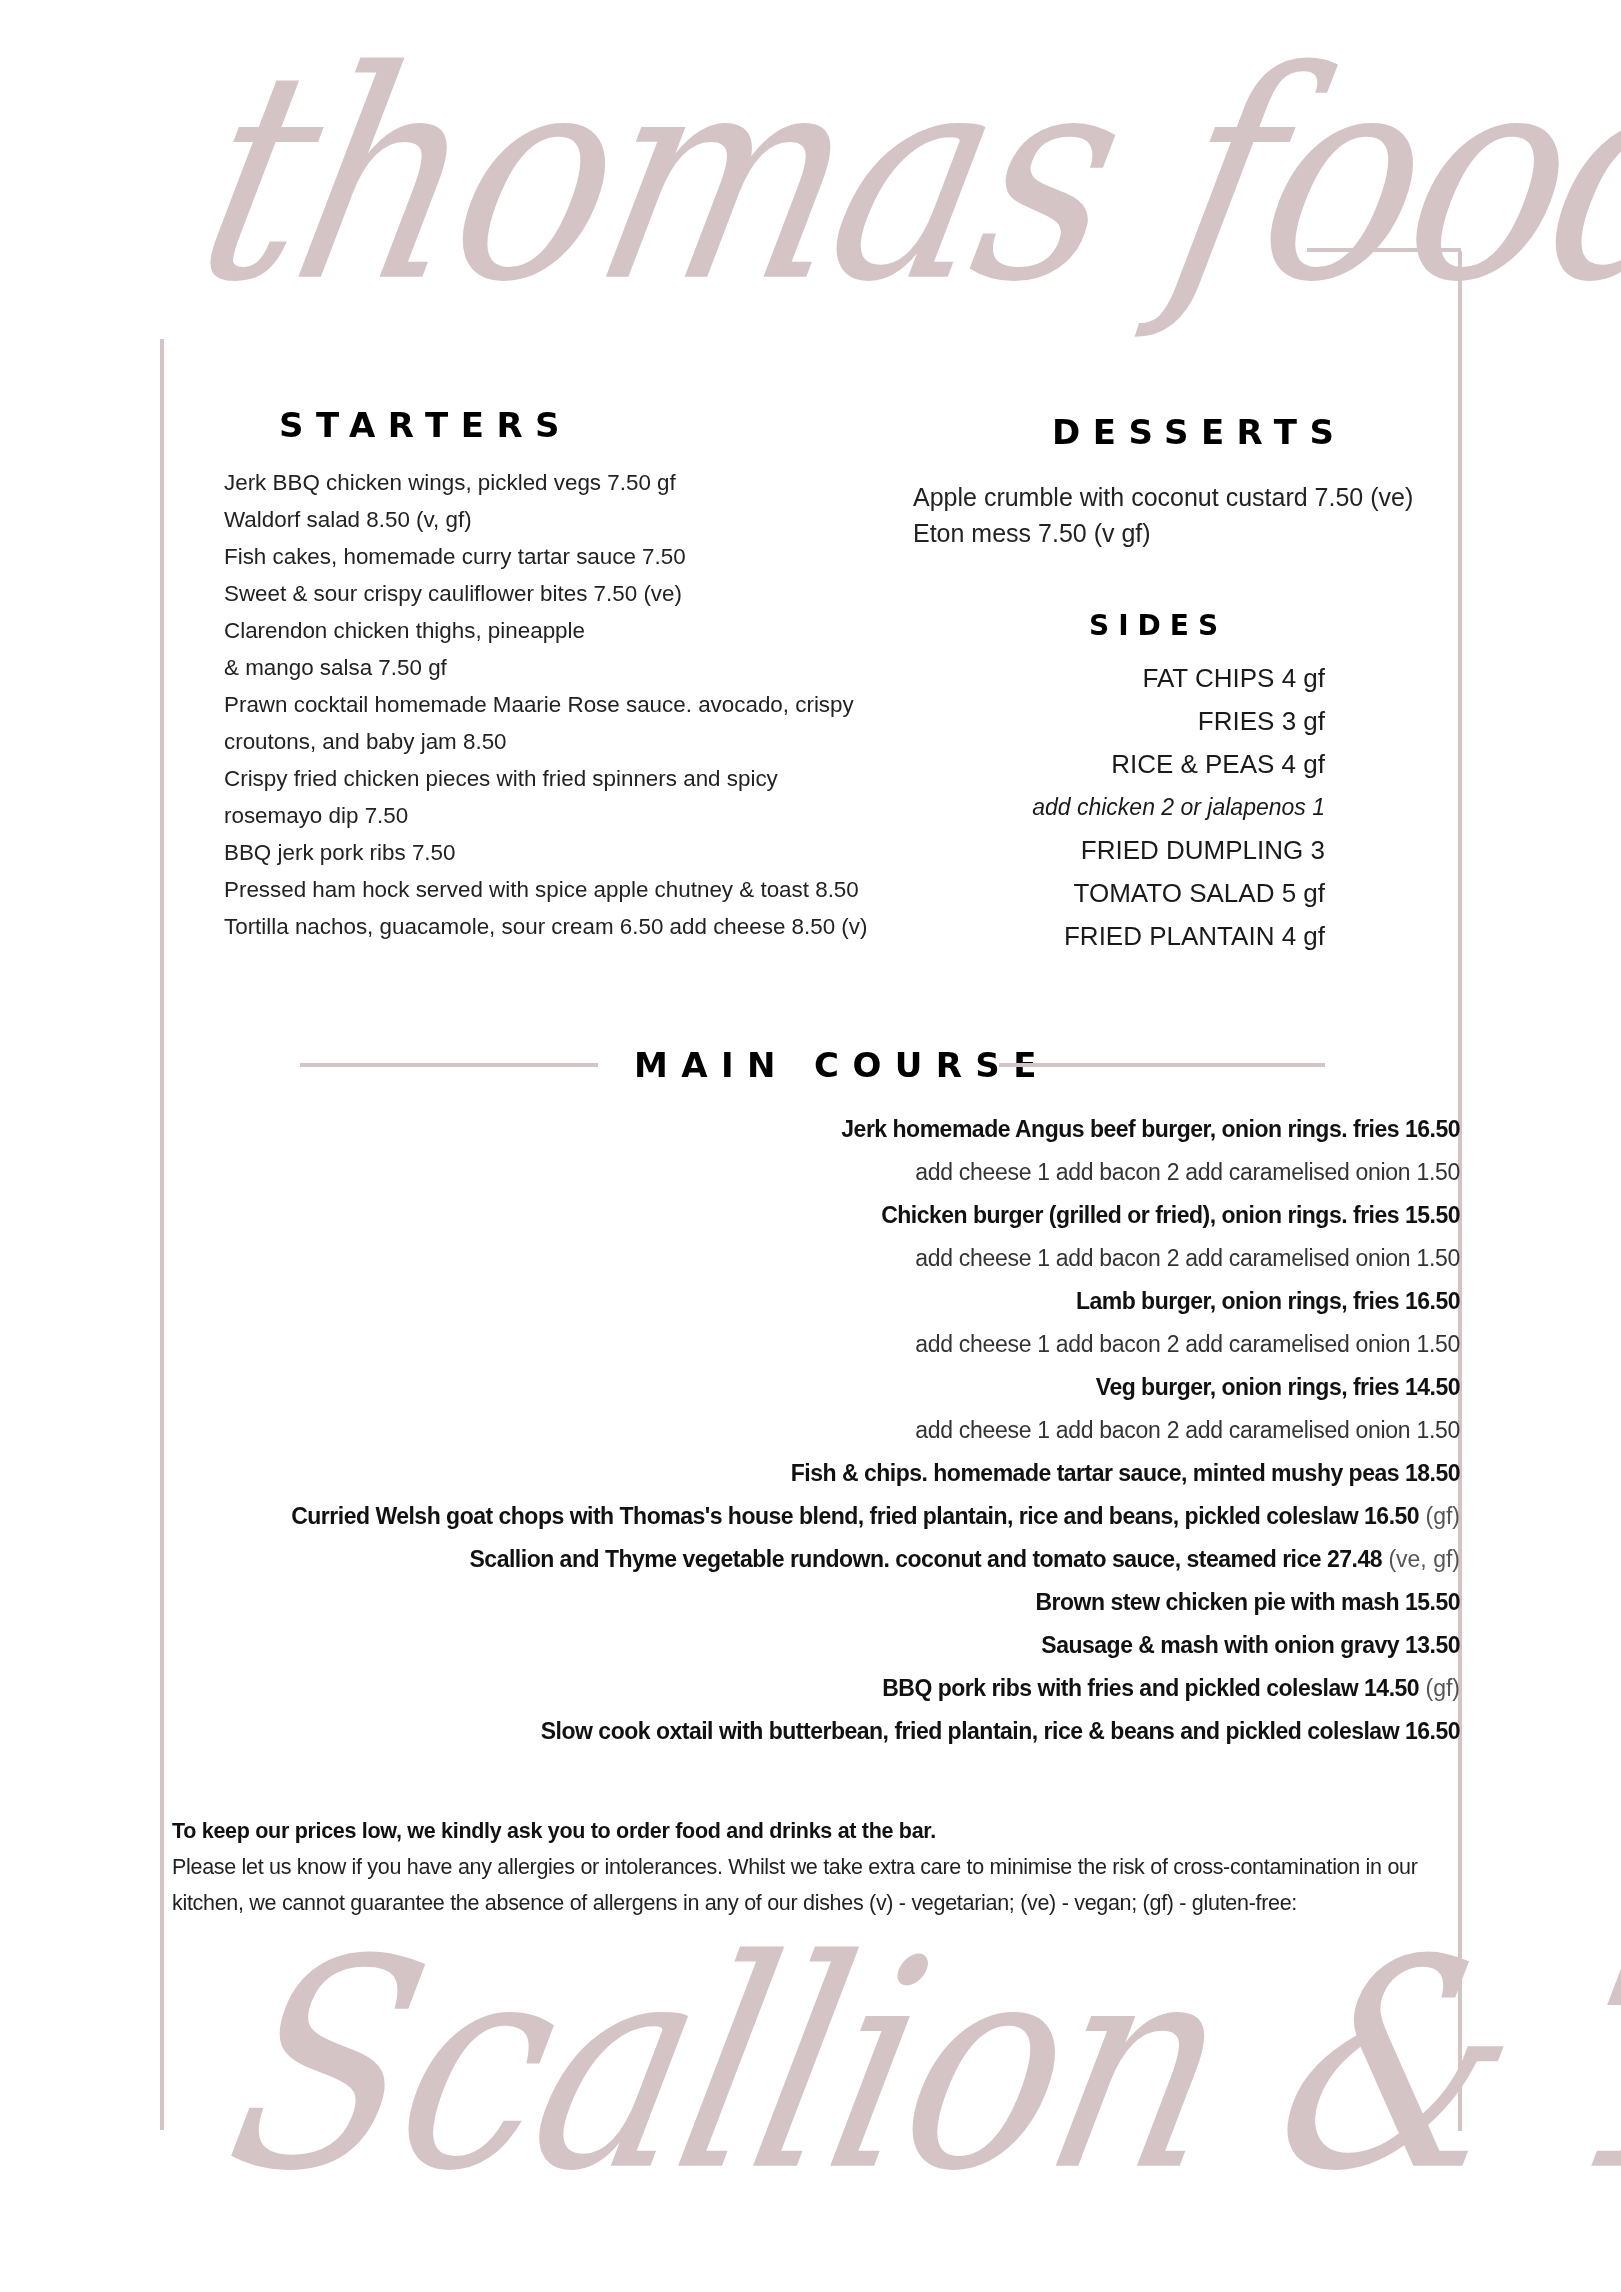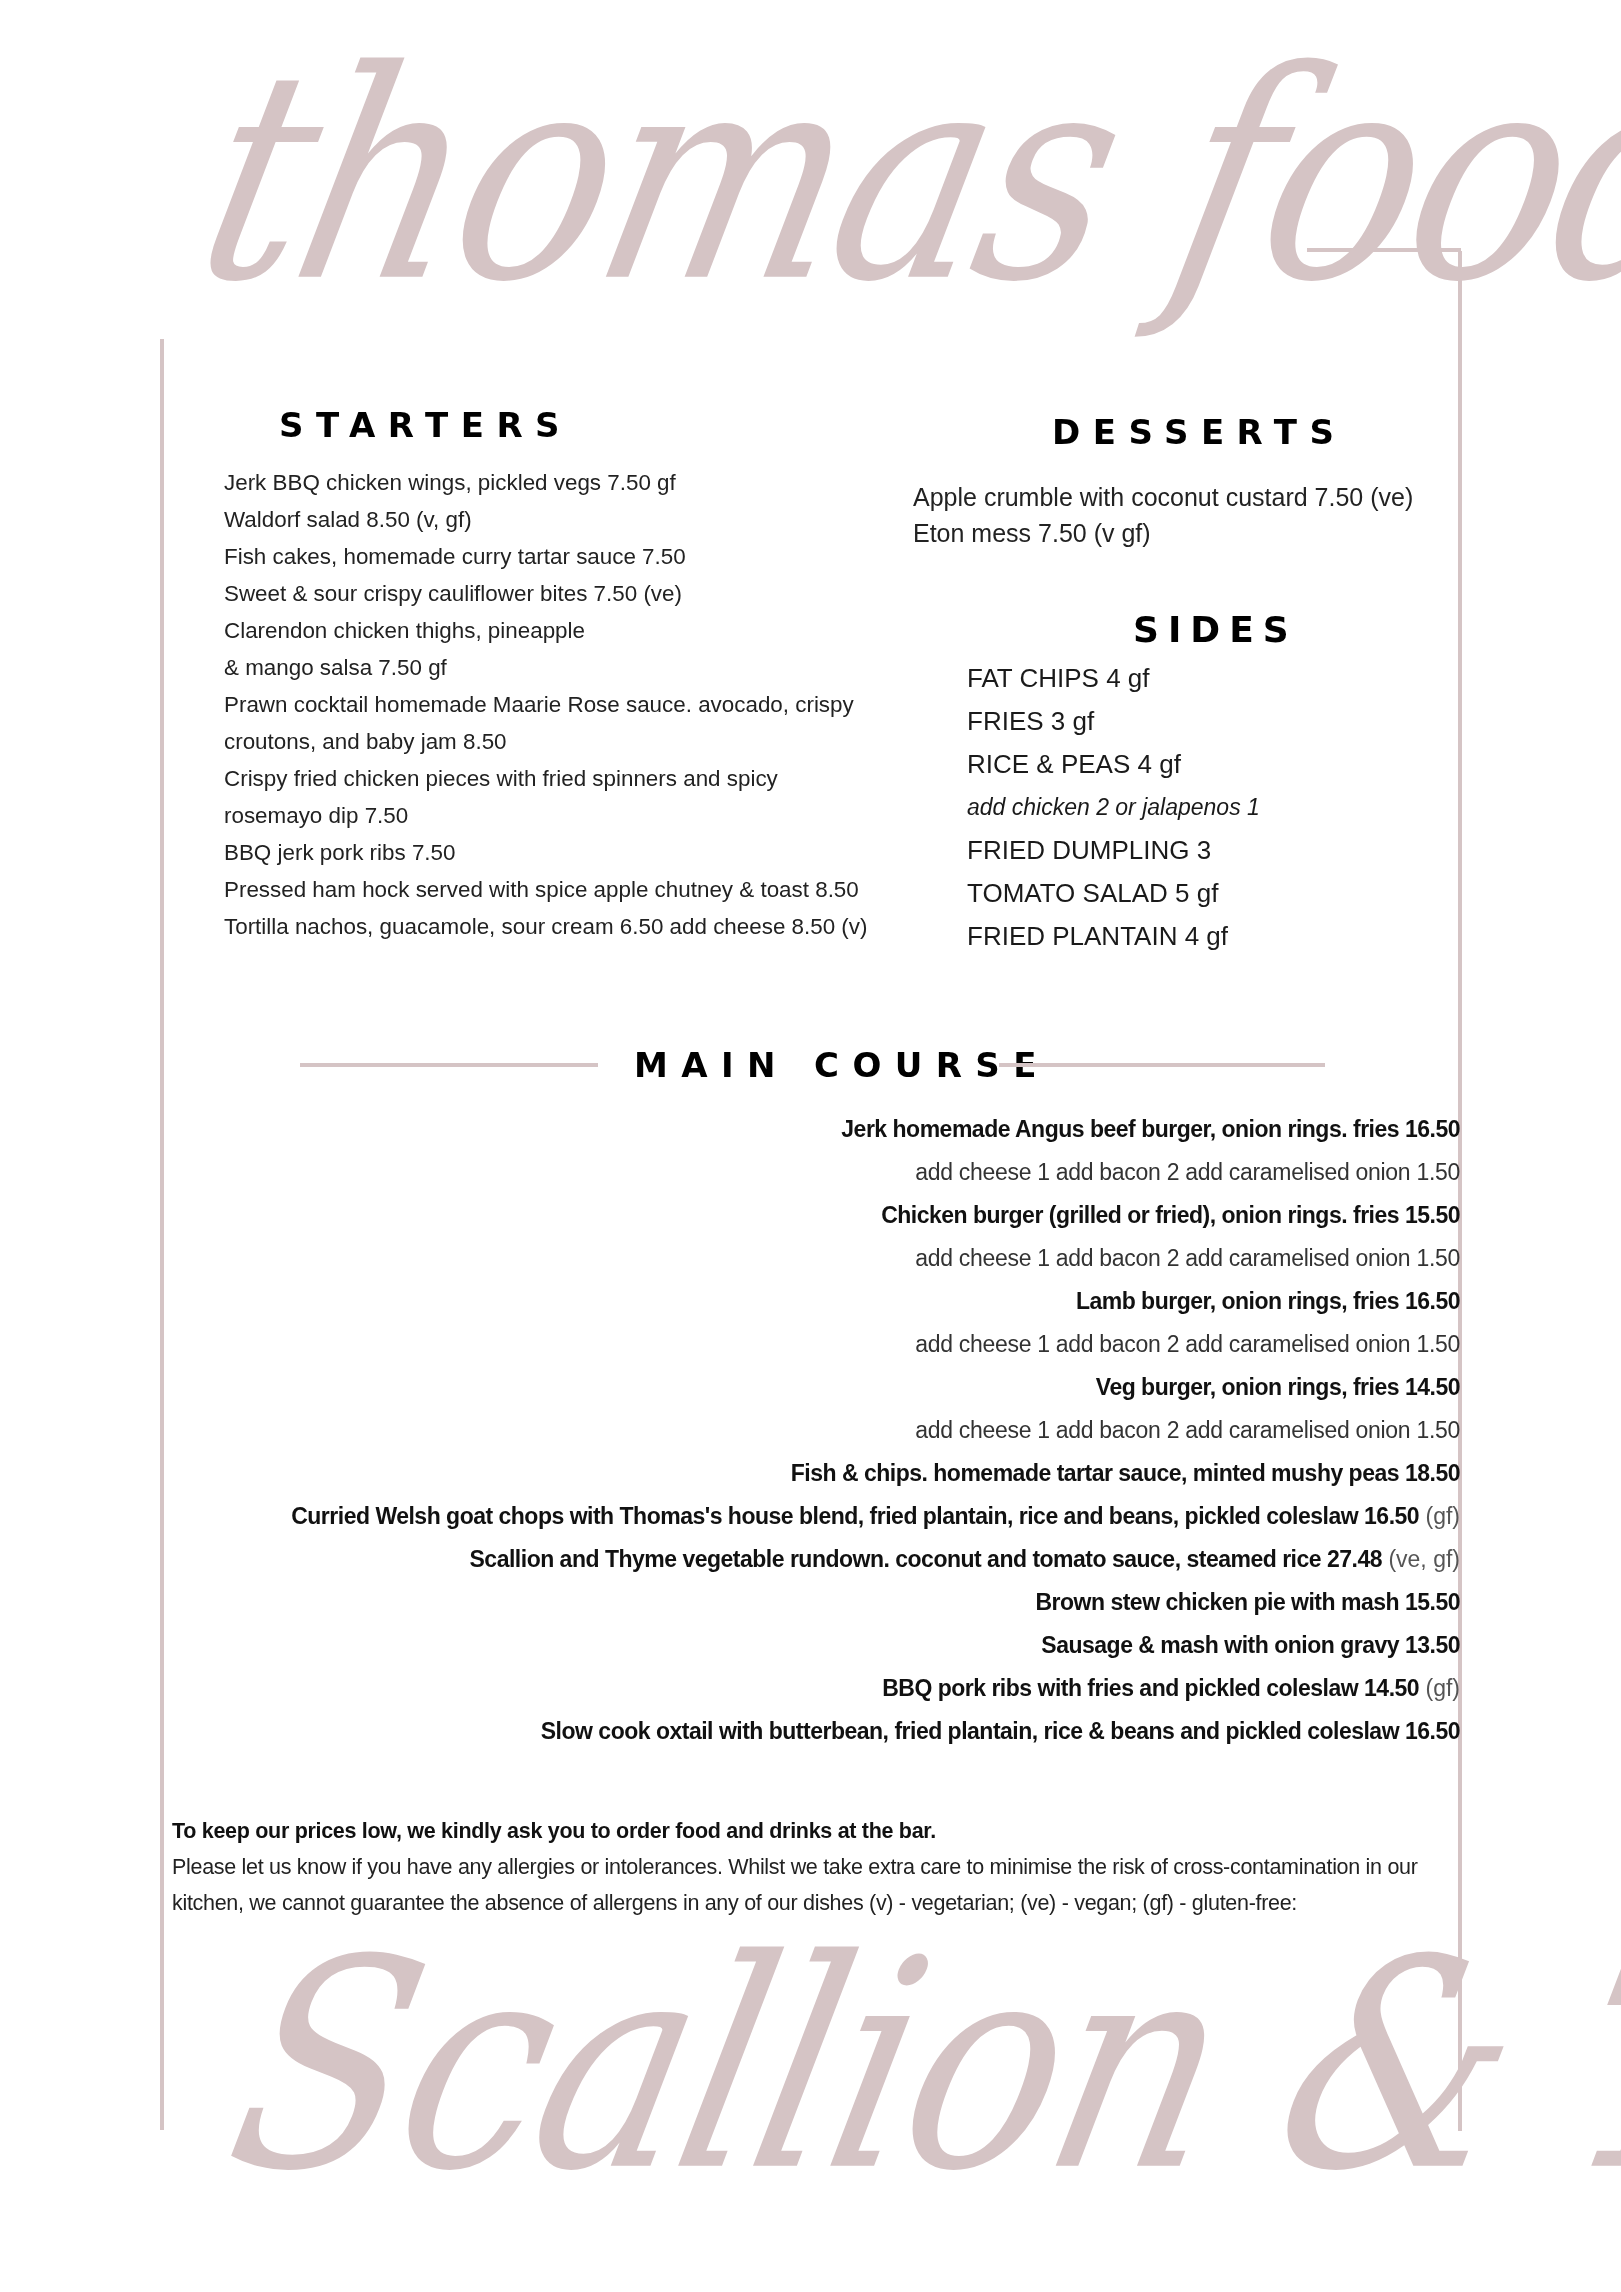--- a/index.html
+++ b/index.html
@@ -17,32 +17,32 @@
     position: absolute; color: #d5c4c5; font-family: "DejaVu Serif", serif; font-style: italic;
     white-space: nowrap; letter-spacing: -5.4px; transform-origin: left bottom;
   }
   .script-top { left: 179px; top: 63px; font-size: 251px; line-height: 269px; transform: skewX(-12deg) scaleY(1.15); font-weight: 300; }
   .script-bottom { left: 210px; top: 1952px; font-size: 251px; line-height: 269px; transform: skewX(-12deg) scaleY(1.15); }
 
   
   .sec-head { position: absolute; font-family: "DejaVu Sans", sans-serif; font-weight: bold; color: #000000; letter-spacing: 12.5px; white-space: nowrap; }
   .starters-head { left: 279px; top: 405px; font-size: 34px; }
   .desserts-head { left: 1052px; top: 412px; font-size: 34px; }
-  .sides-head { left: 1089px; top: 609px; font-size: 36px; letter-spacing: 9px; margin-left: 44px; }
+  .sides-head { left: 1089px; top: 609px; font-size: 28px; letter-spacing: 9px; }
   .main-head { left: 634px; top: 1045px; font-size: 34px; letter-spacing: 13.4px; }
 
   
   .starters-list { position: absolute; left: 224px; top: 464px; width: 681px; font-family: "Liberation Sans", sans-serif; font-size: 22.4px; line-height: 37px; color: #222; }
   .starters-list div { white-space: nowrap; }
 
   
   .desserts-list { position: absolute; left: 913px; top: 479px; font-size: 25px; line-height: 36px; color: #222; white-space: nowrap; }
 
   
-  .sides-list { position: absolute; left: 967px; top: 657px; width: 358px; text-align: left; font-size: 26px; line-height: 43px; color: #1a1a1a; }
+  .sides-list { position: absolute; left: 967px; top: 657px; width: 358px; text-align: right; font-size: 26px; line-height: 43px; color: #1a1a1a; }
   .sides-list .note { font-style: italic; font-size: 23px; }
 
   
   .main-div-left { left: 300px; top: 1063px; width: 298px; height: 3.6px; }
   .main-div-right { left: 999px; top: 1063px; width: 326px; height: 3.6px; }
 
   
   .main-list { position: absolute; left: 161px; top: 1108px; width: 1299px; text-align: right; font-size: 23px; line-height: 43px; }
   .main-list .dish { font-weight: bold; color: #111; letter-spacing: -0.5px; }
   .main-list .addon { color: #333; letter-spacing: -0.3px; }

